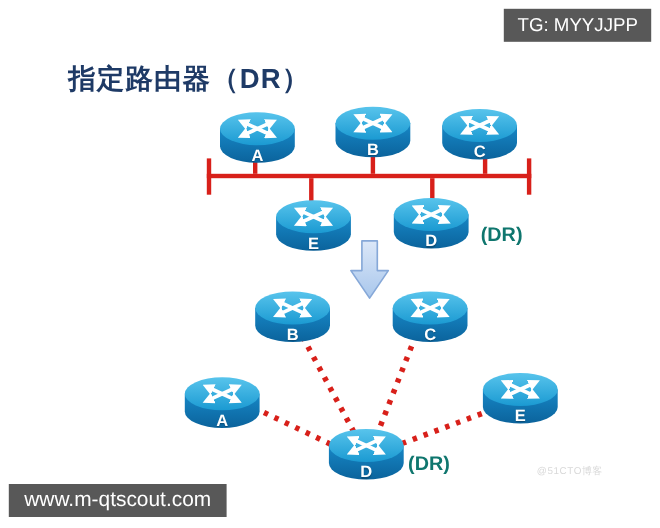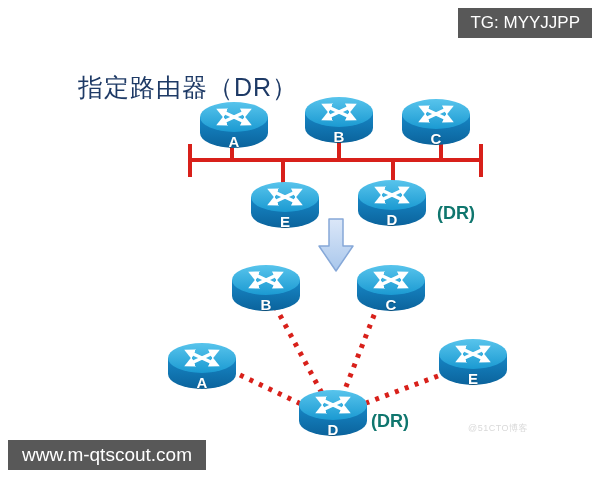--- a/index.html
+++ b/index.html
@@ -9,43 +9,43 @@
   }
   
   .badge{
     position:absolute;background:#585858;color:#ffffff;
     font-size:17px;line-height:22px;padding:4px 12px;white-space:nowrap;
   }
   .badge.tg{top:8px;right:8px;}
   .badge.site{left:8px;top:440px;font-size:19px;padding:4px 14px;}
   
   .title{
-    position:absolute;left:62px;top:55px;margin:16px;
-    font-size:25px;font-weight:normal;color:#1e3a66;letter-spacing:1px;
+    position:absolute;left:62px;top:55px;margin:0;
+    font-size:25px;font-weight:bold;color:#1e3a66;letter-spacing:1px;
   }
   
   .layer{position:absolute;inset:0;}
   
   .red{position:absolute;background:#d8201a;}
   
   .router{position:absolute;width:72px;height:50px;}
   .router svg{position:absolute;inset:0;width:72px;height:50px;}
   .rlabel{
     position:absolute;left:50%;bottom:1px;transform:translateX(-50%);
     color:#ffffff;font-weight:bold;font-size:15px;line-height:15px;
     text-shadow:0 1px 1px rgba(0,0,0,.25);
   }
   .dr-label{
     position:absolute;color:#0f766e;font-weight:bold;font-size:18px;white-space:nowrap;
   }
   .dr-top{left:437px;top:203px;}
   .dr-bottom{left:371px;top:411px;}
   .links-svg, .arrow-svg{position:absolute;inset:0;width:600px;height:480px;pointer-events:none;}
   .watermark{
-    position:absolute;left:468px;top:422px;font-size:9px;color:#d9d9d9;letter-spacing:.5px;
+    position:absolute;left:488px;top:422px;font-size:9px;color:#d9d9d9;letter-spacing:.5px;
   }
 </style>
 </head>
 <body>
 
 <div class="canvas">
 
   <svg width="0" height="0" style="position:absolute" aria-hidden="true">
     <defs>
       <linearGradient id="gTop" x1="0" y1="0" x2="0" y2="1">

